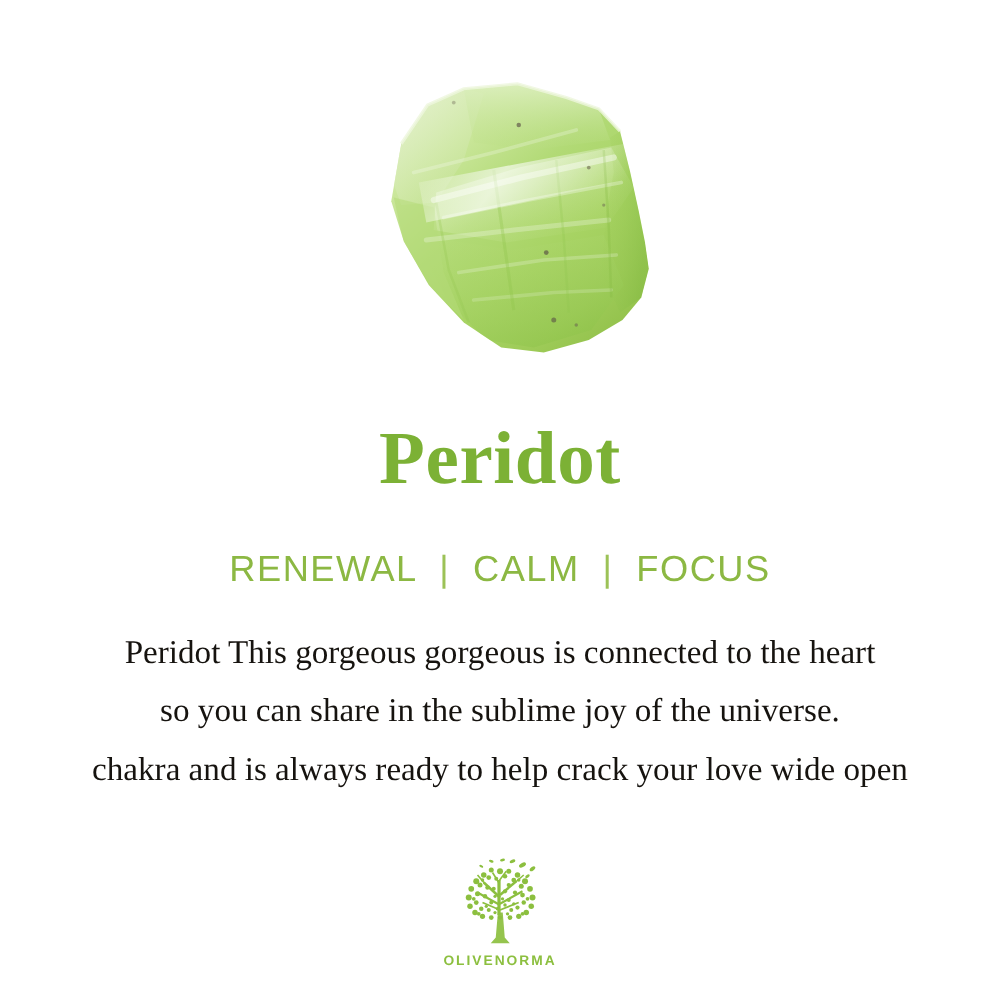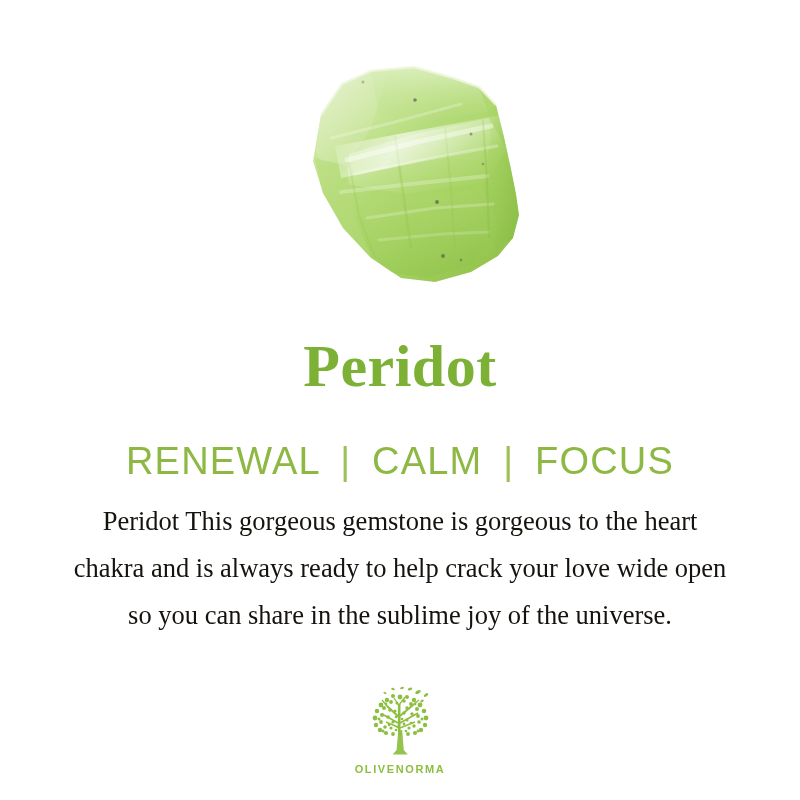--- a/index.html
+++ b/index.html
@@ -41,21 +41,21 @@
     letter-spacing:0.5px;
     color:#7cb135;
   }
 
   
   .keywords {
     position:absolute;
     top:442px; left:0; right:0;
     text-align:center;
     font-family:"Liberation Sans", sans-serif;
-    font-size:38px;
+    font-size:29px;
     font-weight:300;
     line-height:1;
     letter-spacing:1.2px;
     color:#8cb843;
     white-space:nowrap;
   }
   .keywords .kw { display:inline; }
   .keywords .sep {
     display:inline;
     padding:0 9px;
@@ -197,23 +197,23 @@
 
   <div class="keywords">
     <span class="kw">RENEWAL</span>
     <span class="sep">|</span>
     <span class="kw">CALM</span>
     <span class="sep">|</span>
     <span class="kw">FOCUS</span>
   </div>
 
   <div class="body-copy">
-    <span class="line">Peridot This gorgeous gemstone is gorgeous to the heart</span>
+    <span class="line">Peridot This gorgeous gorgeous is connected to the heart</span>
+    <span class="line">so you can share in the sublime joy of the universe.</span>
     <span class="line">chakra and is always ready to help crack your love wide open</span>
-    <span class="line">so you can share in the sublime joy of the universe.</span>
   </div>
 
   <div class="logo">
     <svg class="logo-tree" width="80" height="78" viewBox="0 0 80 78">
       <g fill="#8cbf3f">
 
         <path d="M38.3,46 L36.6,66 L32.6,70.5 L47.8,70.5 L43.8,66 L42.2,46 Z" opacity="0.92"></path>
 
         <path d="M39.2,48 L39.2,20" stroke="#8cbf3f" stroke-width="2.6" fill="none"></path>
         <path d="M40,34 L27,22" stroke="#8cbf3f" stroke-width="2" fill="none"></path>

